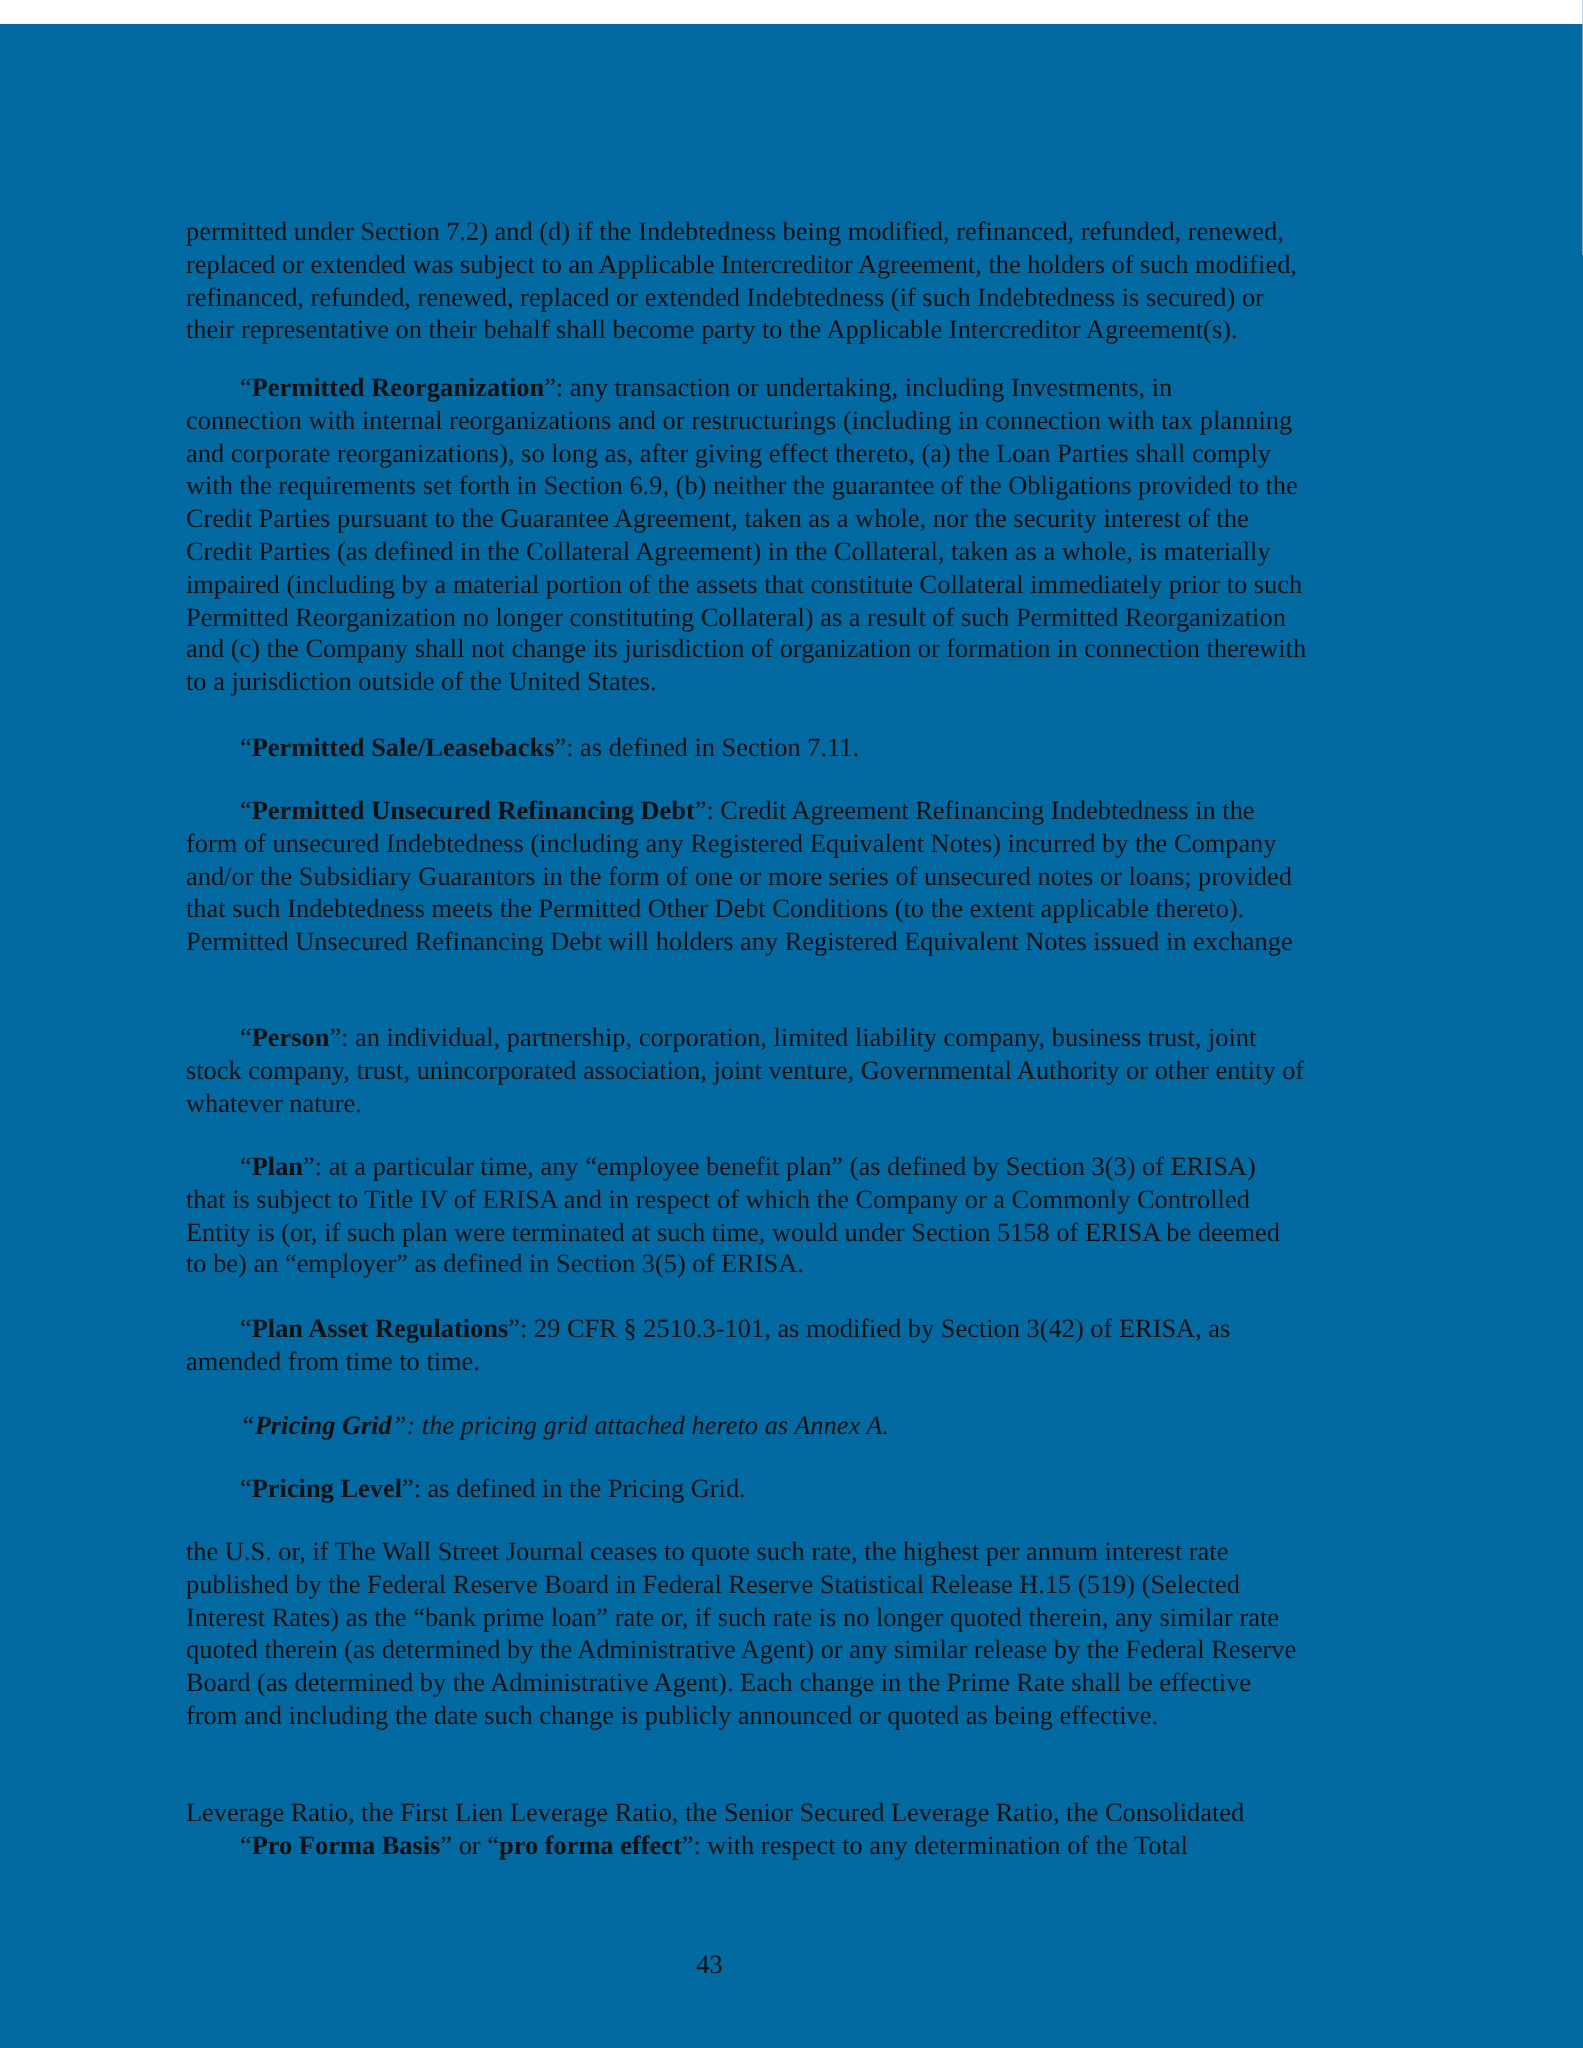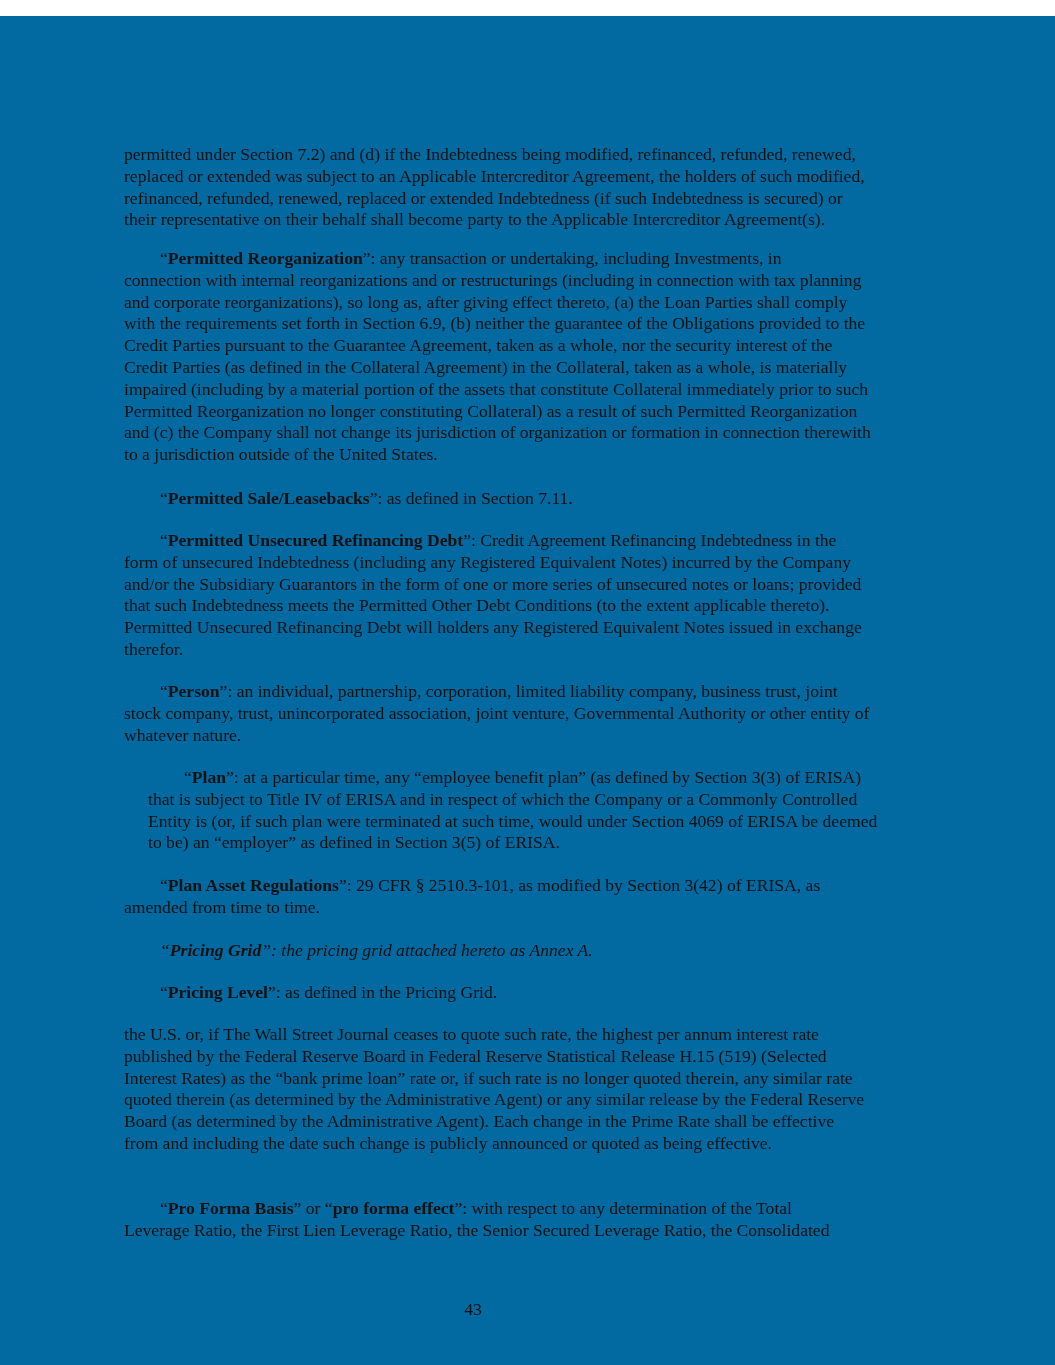--- a/index.html
+++ b/index.html
@@ -44,31 +44,30 @@
     </div>
   <div class="para" style="top:472px;">
       <span class="line indent"><span>“</span><span class="term">Permitted Sale/Leasebacks</span><span>”: as defined in Section 7.11.</span></span>
     </div>
   <div class="para" style="top:514px;">
       <span class="line indent"><span>“</span><span class="term">Permitted Unsecured Refinancing Debt</span><span>”: Credit Agreement Refinancing Indebtedness in the</span></span>
       <span class="line"><span>form of unsecured Indebtedness (including any Registered Equivalent Notes) incurred by the Company</span></span>
       <span class="line"><span>and/or the Subsidiary Guarantors in the form of one or more series of unsecured notes or loans; provided</span></span>
       <span class="line"><span>that such Indebtedness meets the Permitted Other Debt Conditions (to the extent applicable thereto).</span></span>
       <span class="line"><span>Permitted Unsecured Refinancing Debt will holders any Registered Equivalent Notes issued in exchange</span></span>
-      <span class="line"><span>therefor.</span></span>
     </div>
   <div class="para" style="top:665px;">
       <span class="line indent"><span>“</span><span class="term">Person</span><span>”: an individual, partnership, corporation, limited liability company, business trust, joint</span></span>
       <span class="line"><span>stock company, trust, unincorporated association, joint venture, Governmental Authority or other entity of</span></span>
       <span class="line"><span>whatever nature.</span></span>
     </div>
-  <div class="para" style="top:751px;margin-left:24px;">
+  <div class="para" style="top:751px;">
       <span class="line indent"><span>“</span><span class="term">Plan</span><span>”: at a particular time, any “employee benefit plan” (as defined by Section 3(3) of ERISA)</span></span>
       <span class="line"><span>that is subject to Title IV of ERISA and in respect of which the Company or a Commonly Controlled</span></span>
-      <span class="line"><span>Entity is (or, if such plan were terminated at such time, would under Section 4069 of ERISA be deemed</span></span>
+      <span class="line"><span>Entity is (or, if such plan were terminated at such time, would under Section 5158 of ERISA be deemed</span></span>
       <span class="line"><span>to be) an “employer” as defined in Section 3(5) of ERISA.</span></span>
     </div>
   <div class="para" style="top:859px;">
       <span class="line indent"><span>“</span><span class="term">Plan Asset Regulations</span><span>”: 29 CFR § 2510.3-101, as modified by Section 3(42) of ERISA, as</span></span>
       <span class="line"><span>amended from time to time.</span></span>
     </div>
   <div class="para" style="top:924px;font-style:italic;">
       <span class="line indent"><span>“</span><span class="term">Pricing Grid</span><span>”: the pricing grid attached hereto as Annex A.</span></span>
     </div>
   <div class="para" style="top:966px;">
@@ -76,18 +75,18 @@
     </div>
   <div class="para" style="top:1008px;">
       <span class="line"><span>the U.S. or, if The Wall Street Journal ceases to quote such rate, the highest per annum interest rate</span></span>
       <span class="line"><span>published by the Federal Reserve Board in Federal Reserve Statistical Release H.15 (519) (Selected</span></span>
       <span class="line"><span>Interest Rates) as the “bank prime loan” rate or, if such rate is no longer quoted therein, any similar rate</span></span>
       <span class="line"><span>quoted therein (as determined by the Administrative Agent) or any similar release by the Federal Reserve</span></span>
       <span class="line"><span>Board (as determined by the Administrative Agent). Each change in the Prime Rate shall be effective</span></span>
       <span class="line"><span>from and including the date such change is publicly announced or quoted as being effective.</span></span>
     </div>
   <div class="para" style="top:1182px;">
+      <span class="line"><span>Leverage Ratio, the First Lien Leverage Ratio, the Senior Secured Leverage Ratio, the Consolidated</span></span>
       <span class="line indent"><span>“</span><span class="term">Pro Forma Basis</span><span>” or “</span><span class="term">pro forma effect</span><span>”: with respect to any determination of the Total</span></span>
-      <span class="line"><span>Leverage Ratio, the First Lien Leverage Ratio, the Senior Secured Leverage Ratio, the Consolidated</span></span>
     </div>
 
   <div class="page-number">43</div>
 </div>
 
 </body></html>

